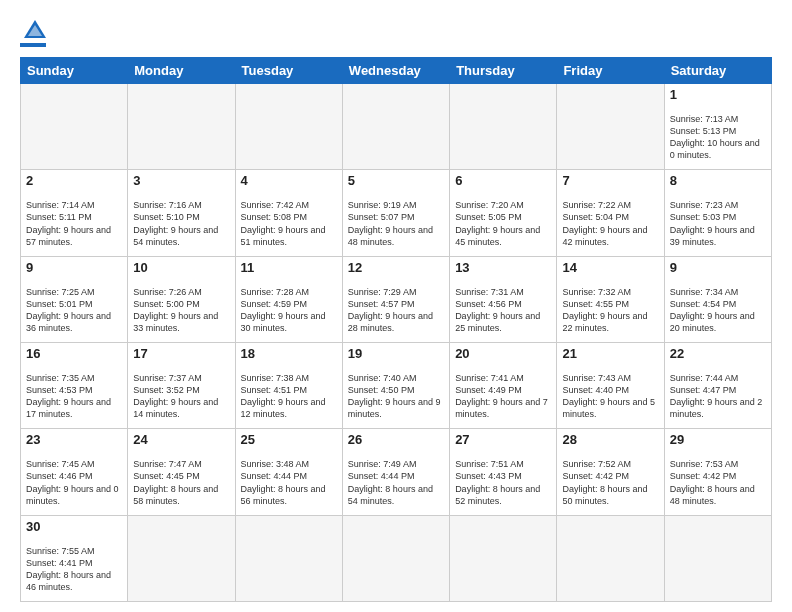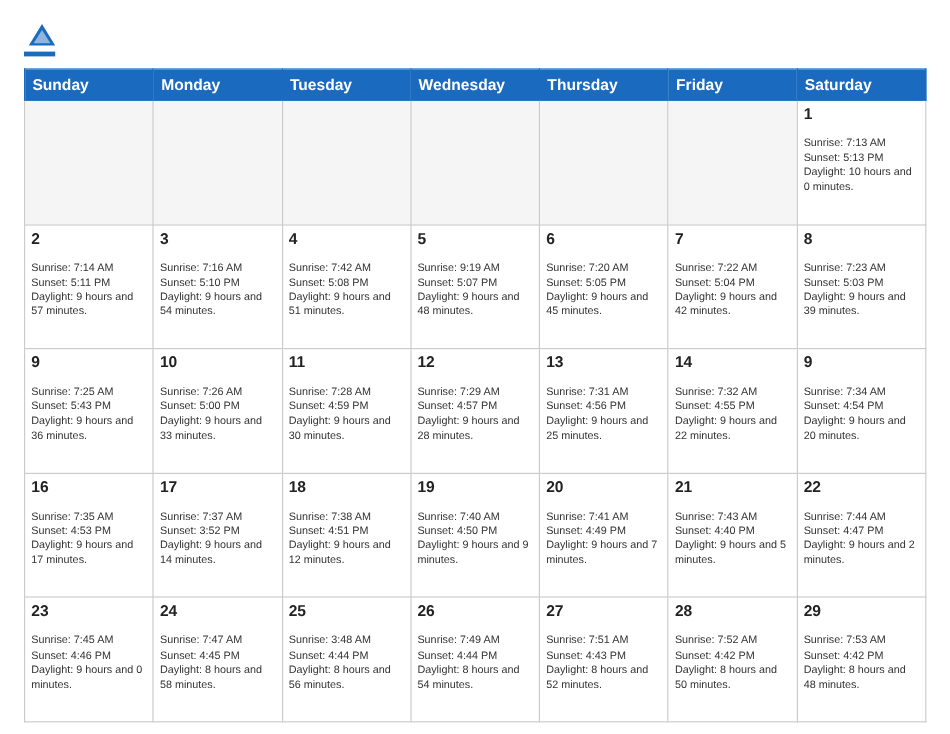--- a/index.html
+++ b/index.html
@@ -204,21 +204,21 @@
             <div class="day-info">Sunrise: 7:23 AM
 Sunset: 5:03 PM
 Daylight: 9 hours
 and 39 minutes.</div>
           </td>
         </tr>
         <tr>
           <td>
             <span class="day-number">9</span>
             <div class="day-info">Sunrise: 7:25 AM
-Sunset: 5:43 PM
+Sunset: 5:01 PM
 Daylight: 9 hours
 and 36 minutes.</div>
           </td>
           <td>
             <span class="day-number">10</span>
             <div class="day-info">Sunrise: 7:26 AM
 Sunset: 5:00 PM
 Daylight: 9 hours
 and 33 minutes.</div>
           </td>
@@ -352,16 +352,31 @@
 Daylight: 8 hours
 and 50 minutes.</div>
           </td>
           <td>
             <span class="day-number">29</span>
             <div class="day-info">Sunrise: 7:53 AM
 Sunset: 4:42 PM
 Daylight: 8 hours
 and 48 minutes.</div>
           </td>
+        </tr>
+        <tr>
+          <td>
+            <span class="day-number">30</span>
+            <div class="day-info">Sunrise: 7:55 AM
+Sunset: 4:41 PM
+Daylight: 8 hours
+and 46 minutes.</div>
+          </td>
+          <td class="empty"></td>
+          <td class="empty"></td>
+          <td class="empty"></td>
+          <td class="empty"></td>
+          <td class="empty"></td>
+          <td class="empty"></td>
         </tr>
       </tbody>
   </table>
 </div>
 
 </body></html>

